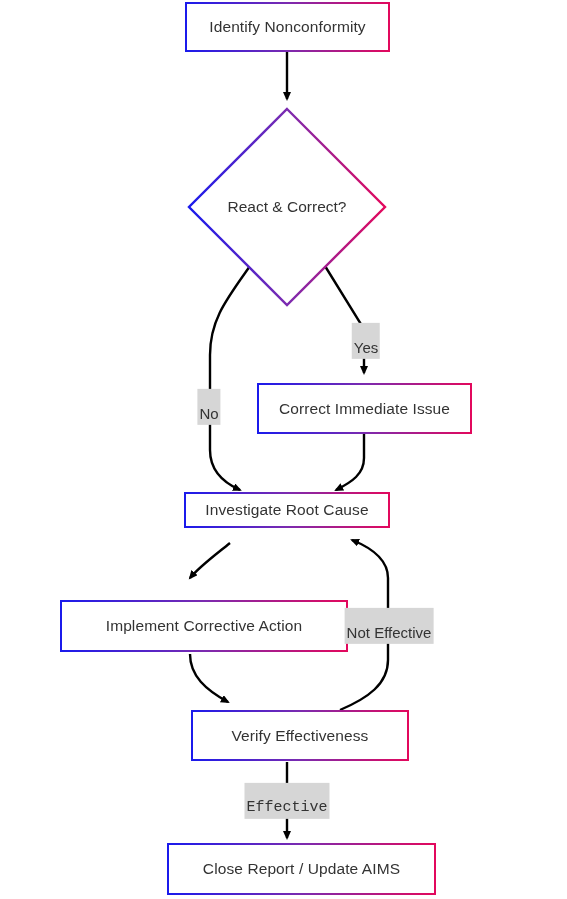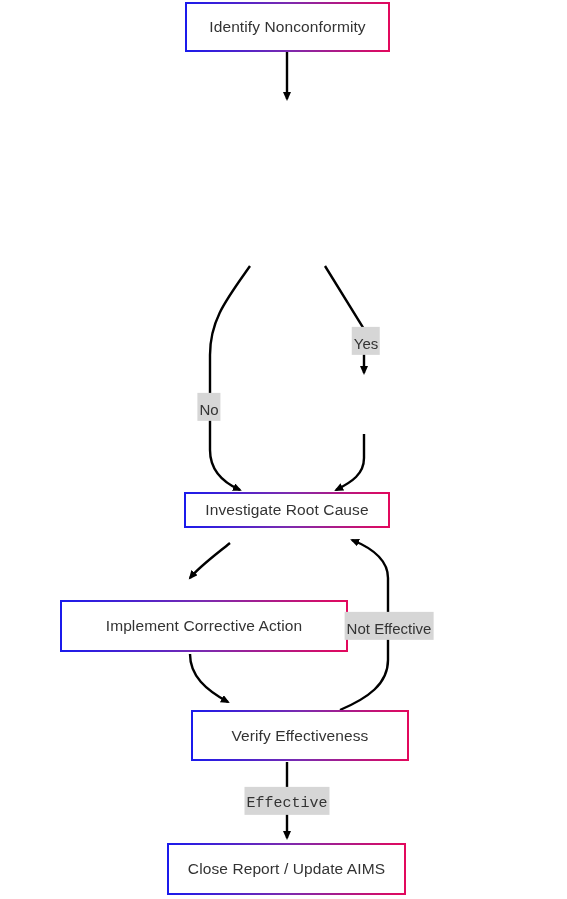--- a/index.html
+++ b/index.html
@@ -59,21 +59,21 @@
     line-height: 1;
     white-space: nowrap;
     pointer-events: none;
   }
   .edge-label {
     position: absolute;
     background: #d6d6d6;
     color: #333333;
     font-size: 15px;
     line-height: 1.15;
-    padding: 8px 2px 3px 2px;
+    padding: 16px 2px 3px 2px;
     white-space: nowrap;
     transform: translate(-50%, -50%);
   }
 </style>
 </head>
 <body>
 
 <div id="flow-root">
 
   <svg id="flow-svg" viewBox="0 0 567 899" xmlns="http://www.w3.org/2000/svg">
@@ -99,35 +99,53 @@
     <path d="M340,710 C368,698 388,684 388,660
              L388,578 C388,560 372,548 352,540" fill="none" stroke="#000000" stroke-width="2.4" marker-end="url(#arrow)"></path>
 
     <path d="M287,762 L287,838" fill="none" stroke="#000000" stroke-width="2.4" marker-end="url(#arrow)"></path>
   </svg>
 
   <div class="node-box" style="left:185px; top:2px; width:205px; height:50px;">
     <span>Identify Nonconformity</span>
   </div>
 
+  <div class="diamond-wrap" style="left:187px; top:107px; width:200px; height:200px;">
+    <svg width="200" height="200" viewBox="0 0 200 200" xmlns="http://www.w3.org/2000/svg">
+      <defs>
+        <linearGradient id="dgrad" x1="0" y1="0" x2="1" y2="0">
+          <stop offset="0%" stop-color="#1a1aec"></stop>
+          <stop offset="50%" stop-color="#7b2bb0"></stop>
+          <stop offset="100%" stop-color="#e3085c"></stop>
+        </linearGradient>
+      </defs>
+      <polygon points="100,2 198,100 100,198 2,100" fill="#ffffff" stroke="url(#dgrad)" stroke-width="2.4"></polygon>
+    </svg>
+    <div class="diamond-label">
+      <span>React &amp; Correct?</span>
+    </div>
+  </div>
 
+  <div class="node-box" style="left:257px; top:383px; width:215px; height:51px;">
+    <span>Correct Immediate Issue</span>
+  </div>
 
   <div class="node-box" style="left:184px; top:492px; width:206px; height:36px;">
     <span>Investigate Root Cause</span>
   </div>
 
   <div class="node-box" style="left:60px; top:600px; width:288px; height:52px;">
     <span>Implement Corrective Action</span>
   </div>
 
   <div class="node-box" style="left:191px; top:710px; width:218px; height:51px;">
     <span>Verify Effectiveness</span>
   </div>
 
-  <div class="node-box" style="left:167px; top:843px; width:239px; height:52px;">
+  <div class="node-box" style="left:167px; top:843px; width:269px; height:52px;">
     <span>Close Report / Update AIMS</span>
   </div>
 
   <div class="edge-label" style="left:366px; top:341px;">Yes</div>
 
   <div class="edge-label" style="left:209px; top:407px;">No</div>
 
   <div class="edge-label" style="left:389px; top:626px;">Not Effective</div>
 
   <div class="edge-label" style="left:287px; top:801px;font-family:Liberation Mono, monospace;">Effective</div>

